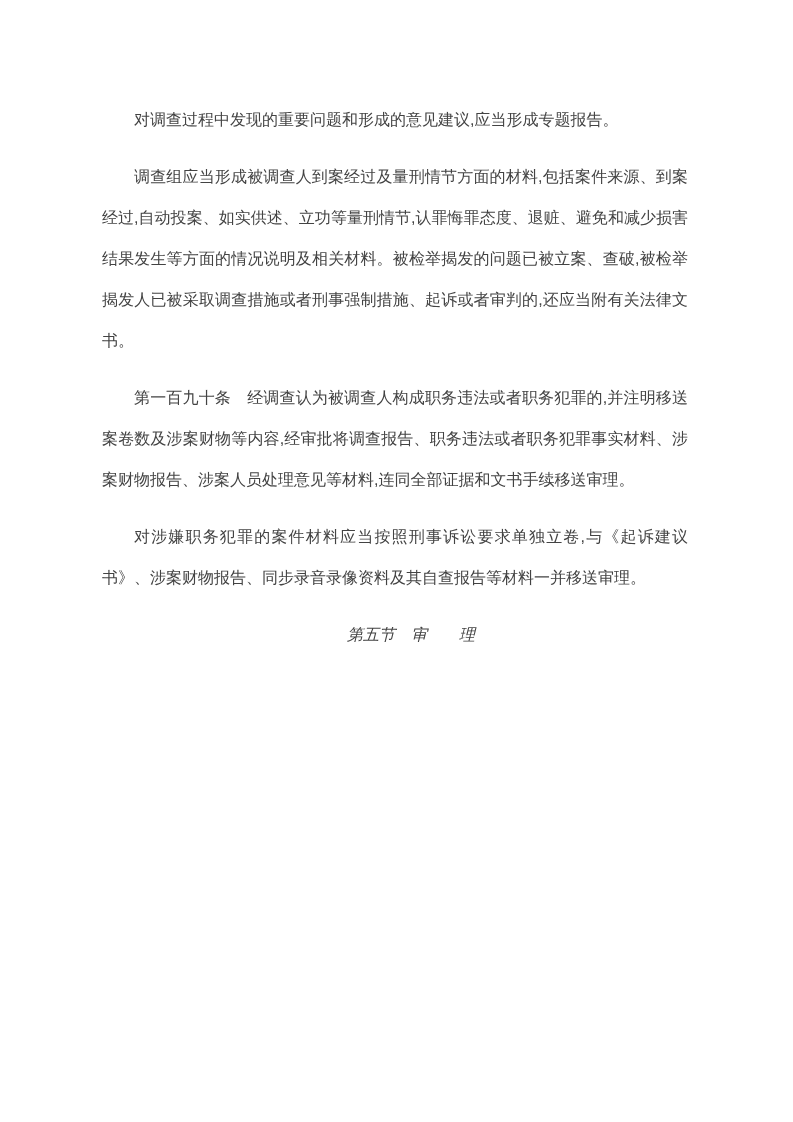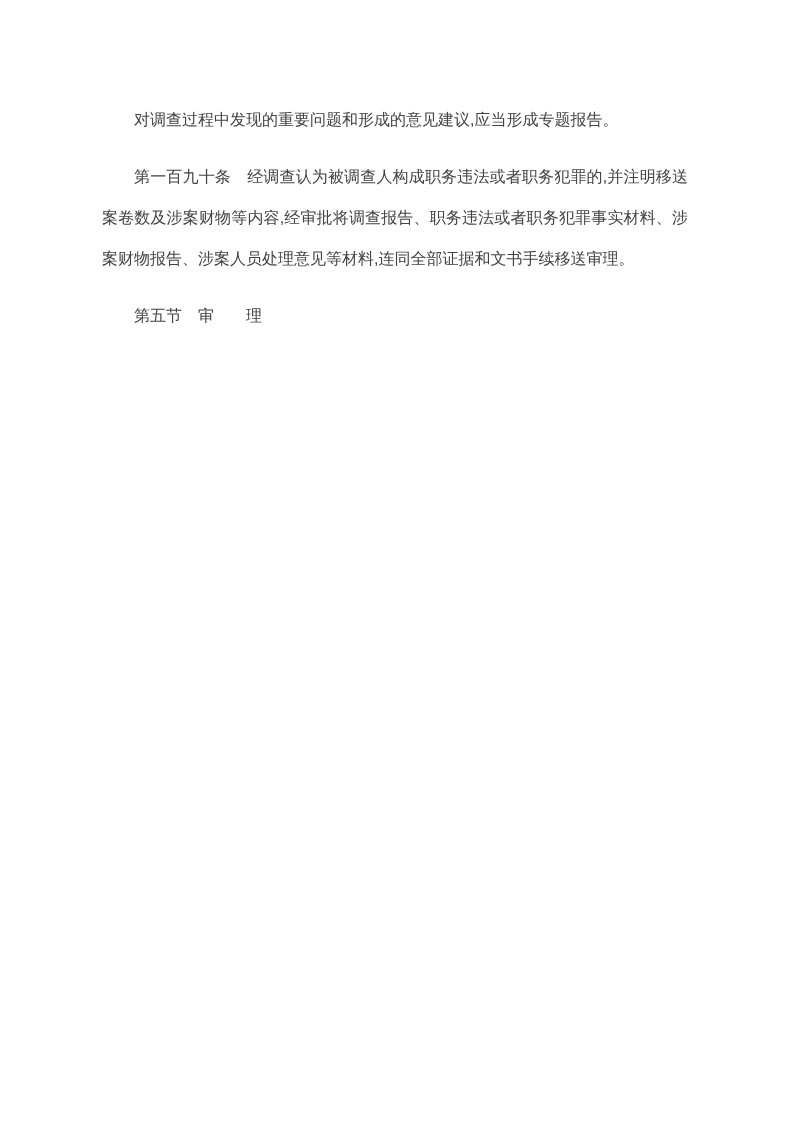--- a/index.html
+++ b/index.html
@@ -24,26 +24,29 @@
     font-family: "Liberation Sans", "DejaVu Sans", sans-serif;
     font-size: 16px;
     line-height: 41px;
     color: #434343;
     font-weight: 400;
     text-align: justify;
     text-indent: 2em;
     word-break: break-all;
   }
   .doc p.section-heading {
-    text-align: left;
+    text-align: center;
     margin-bottom: 0;
+    font-style: italic;
   }
 </style>
 </head>
 <body>
 
 <main class="page">
   <div class="doc" id="doc">
       <p class="body-paragraph">对调查过程中发现的重要问题和形成的意见建议,应当形成专题报告。</p>
+      <p class="body-paragraph">调查组应当形成被调查人到案经过及量刑情节方面的材料,包括案件来源、到案经过,自动投案、如实供述、立功等量刑情节,认罪悔罪态度、退赃、避免和减少损害结果发生等方面的情况说明及相关材料。被检举揭发的问题已被立案、查破,被检举揭发人已被采取调查措施或者刑事强制措施、起诉或者审判的,还应当附有关法律文书。</p>
       <p class="body-paragraph">第一百九十条　经调查认为被调查人构成职务违法或者职务犯罪的,并注明移送案卷数及涉案财物等内容,经审批将调查报告、职务违法或者职务犯罪事实材料、涉案财物报告、涉案人员处理意见等材料,连同全部证据和文书手续移送审理。</p>
+      <p class="body-paragraph">对涉嫌职务犯罪的案件材料应当按照刑事诉讼要求单独立卷,与《起诉建议书》、涉案财物报告、同步录音录像资料及其自查报告等材料一并移送审理。</p>
       <p class="section-heading">第五节　审　　理</p>
     </div>
 </main>
 
 </body></html>

